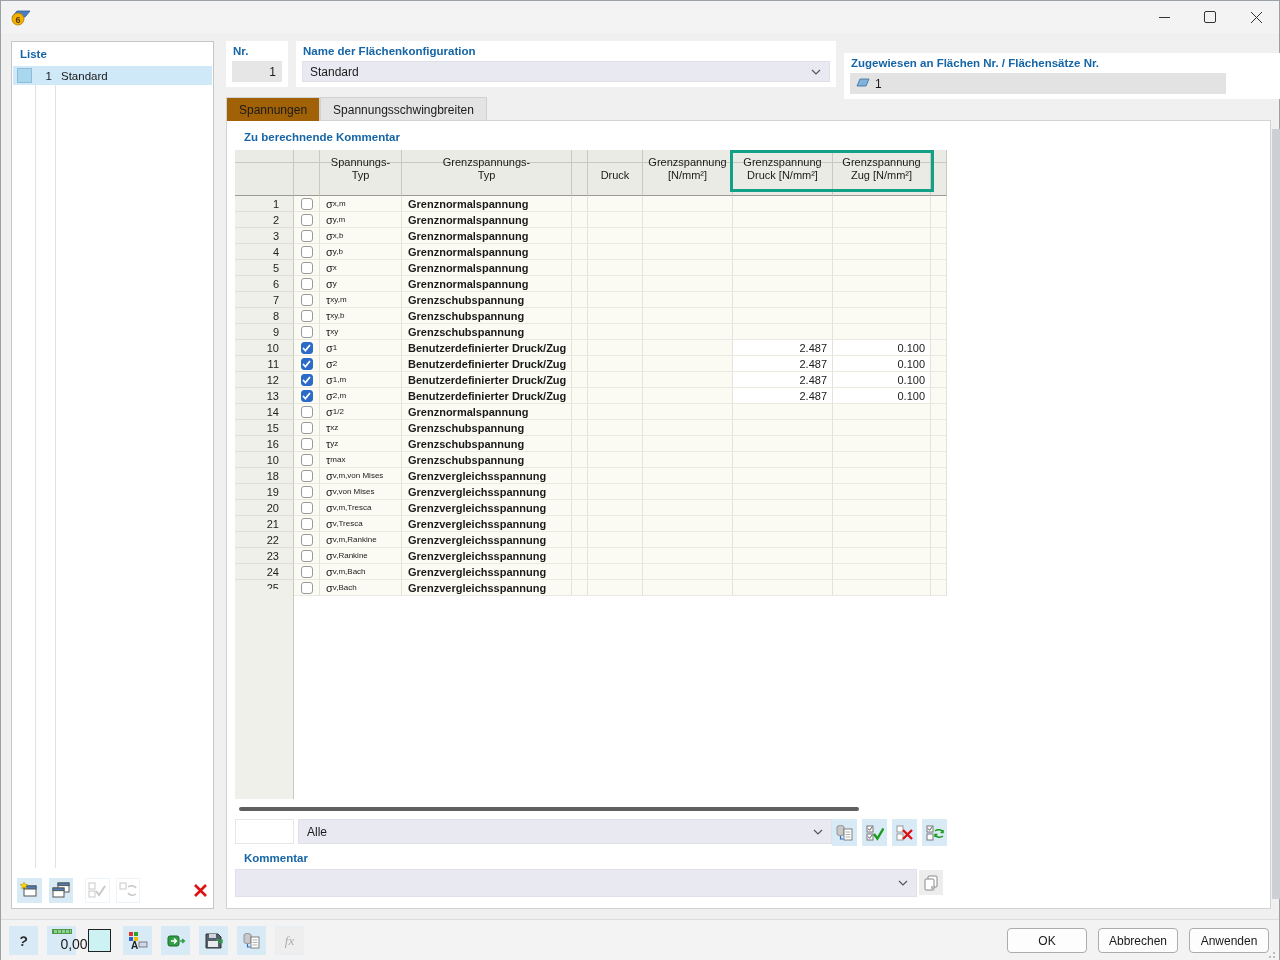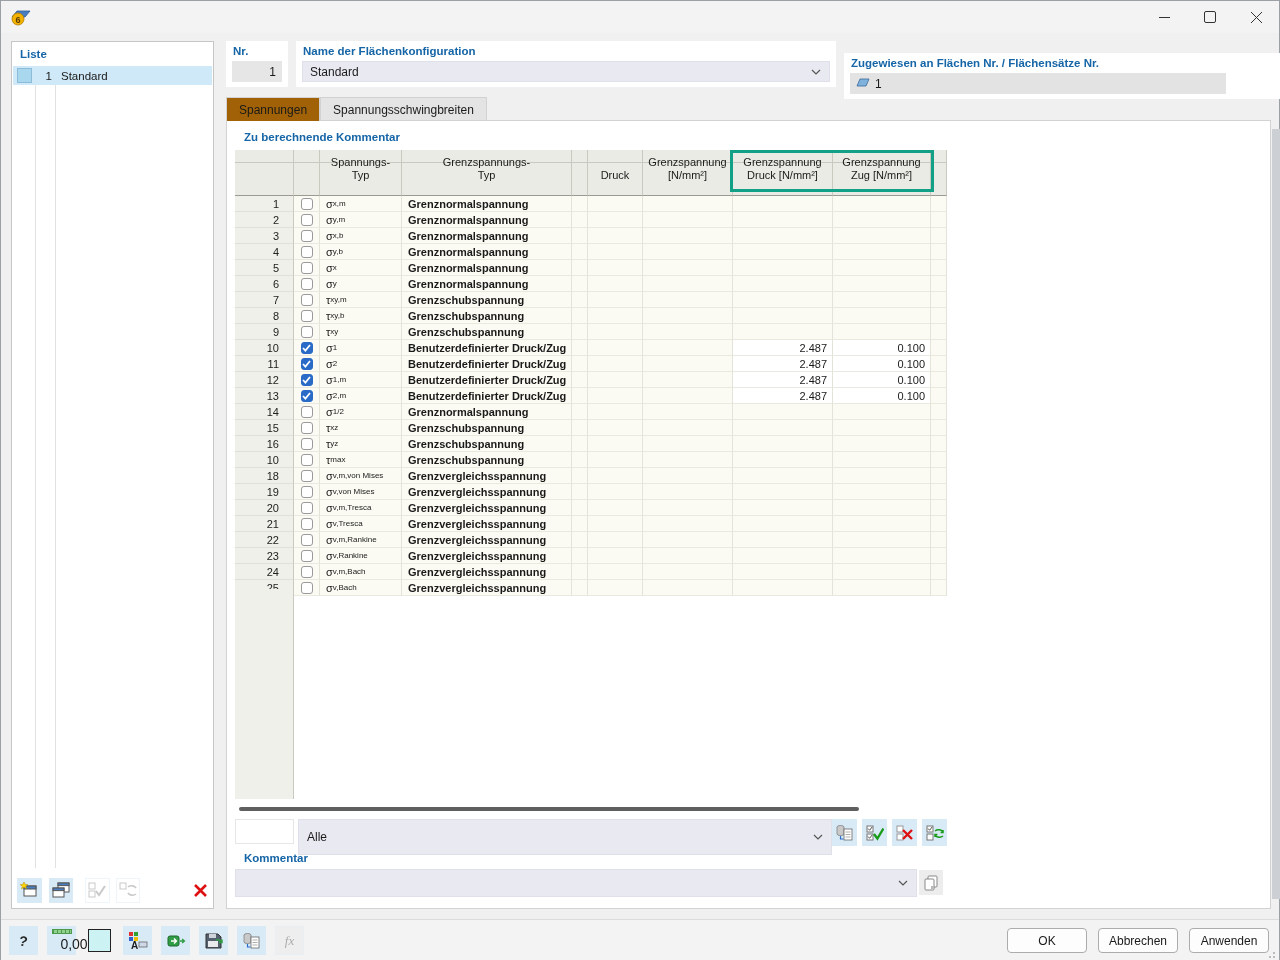--- a/index.html
+++ b/index.html
@@ -79,21 +79,21 @@
   .below-col{position:absolute;left:8px;top:468px;width:59px;height:210px;background:#f0f0ea;border-right:1px solid #c9c9c0;box-sizing:border-box;}
   .hscroll{position:absolute;left:8px;top:683px;width:712px;height:10px;}
   .hscroll .thumb{position:absolute;left:4px;top:3px;width:620px;height:4px;background:#5f5f5f;border-radius:2px;}
 
   
   .hl-rect{position:absolute;left:503px;top:29px;width:204px;height:42px;border:3px solid #12a187;box-sizing:border-box;pointer-events:none;z-index:5;}
 
   
   .filter-row{position:absolute;left:8px;top:698px;height:25px;width:712px;}
   .filter-stub{position:absolute;left:0;top:0;width:59px;height:25px;background:#fff;border:1px solid #e6e6e6;box-sizing:border-box;}
-  .filter-combo{position:absolute;left:63px;top:0;width:534px;height:36px;padding-left:8px;box-sizing:border-box;text-align:right;}
+  .filter-combo{position:absolute;left:63px;top:0;width:534px;height:25px;padding-left:8px;box-sizing:border-box;text-align:right;}
   .filter-icons{position:absolute;right:0;top:0;height:25px;display:flex;gap:5px;}
   .filter-icons .icon-btn{width:23px;height:25px;}
 
   
   .comment-label{position:absolute;left:17px;top:731px;}
   .comment-combo{position:absolute;left:8px;top:748px;width:680px;height:26px;}
   .comment-copy{position:absolute;left:692px;top:749px;width:24px;height:25px;background:#ededed;display:flex;align-items:center;justify-content:center;}
 
   
   .preview{left:957px;top:128px;width:305px;height:770px;border:1px solid #bcc0c4;box-sizing:border-box;}

